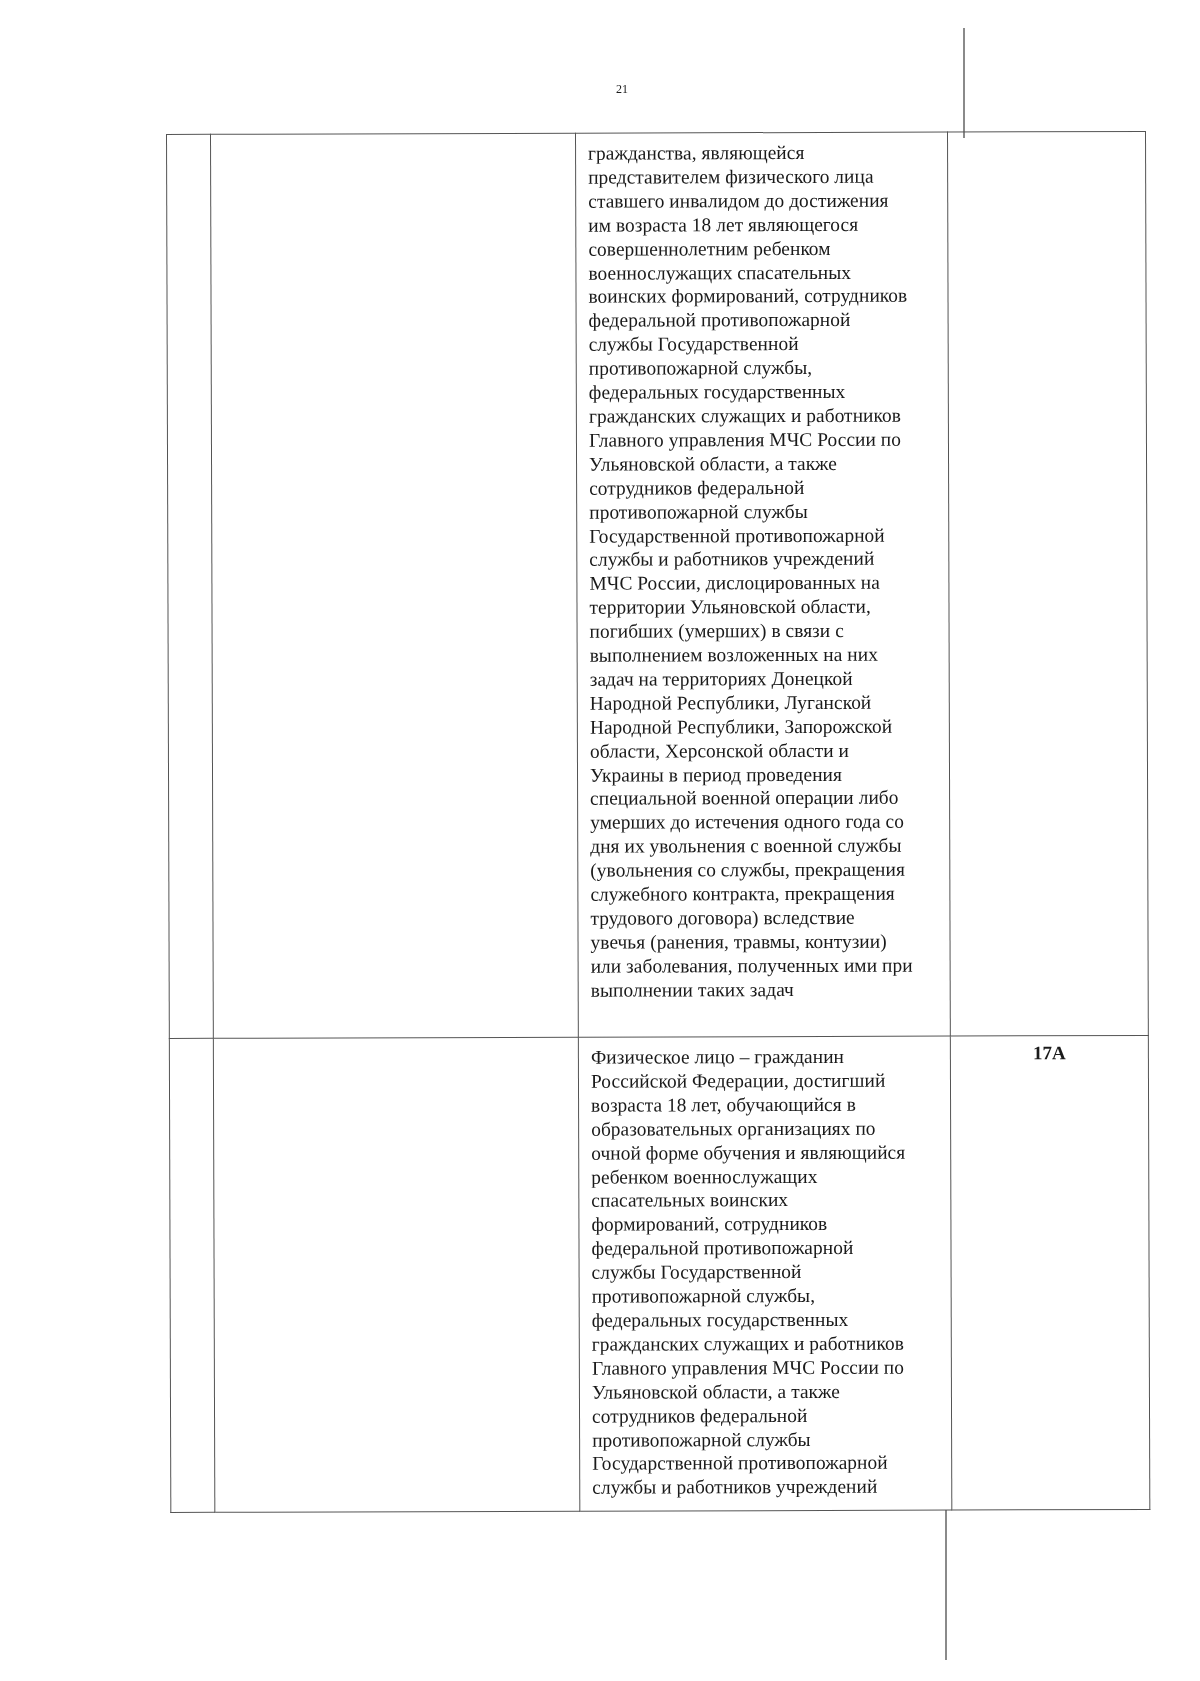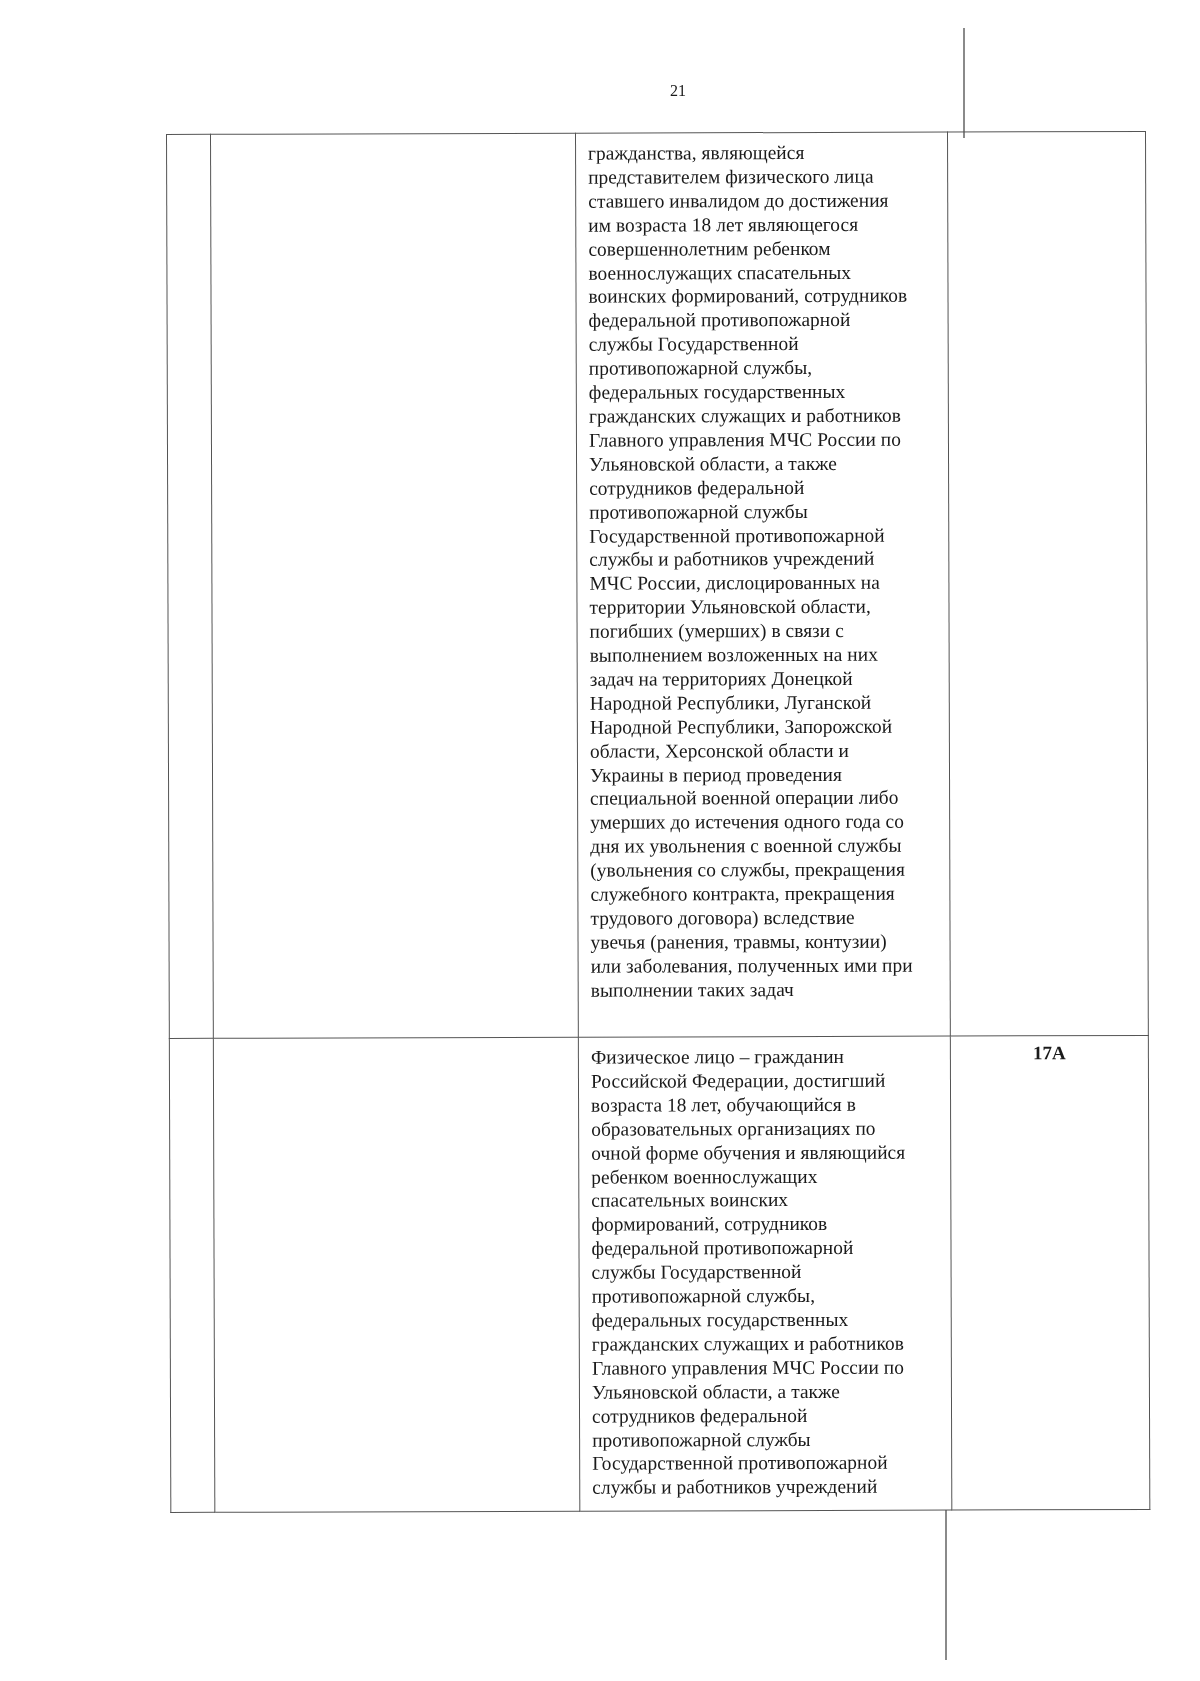--- a/index.html
+++ b/index.html
@@ -11,24 +11,24 @@
       width: 1200px;
       height: 1681px;
       position: relative;
       overflow: hidden;
       font-family: "Liberation Serif", "DejaVu Serif", serif;
       color: #1a1a1a;
     }
     .page-number {
       position: absolute;
       top: 82px;
-      left: 628px;
+      left: 572px;
       width: 100px;
       text-align: center;
-      font-size: 16px;
+      font-size: 12px;
     }
     .fold-line {
       position: absolute;
       width: 0;
       border-left: 2px solid #8a8a8a;
     }
     .doc-table {
       position: absolute;
       left: 166px;
       top: 134px;

